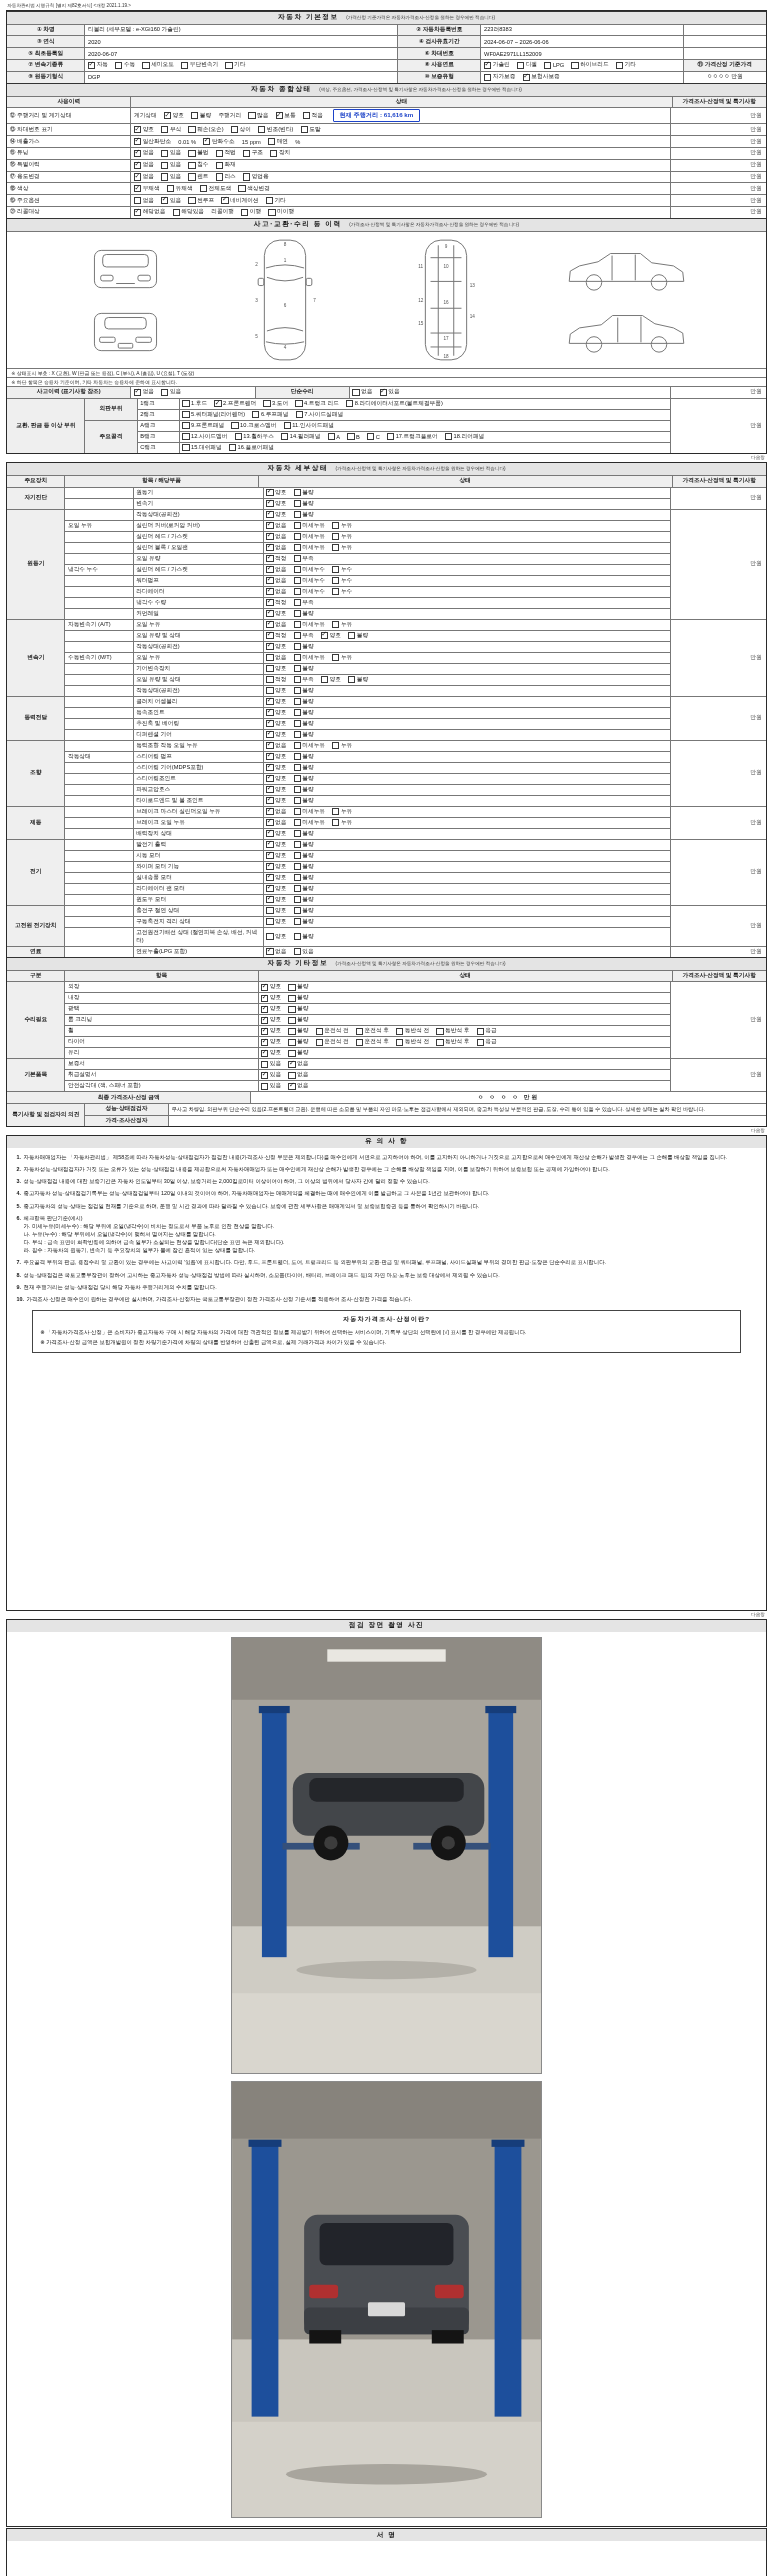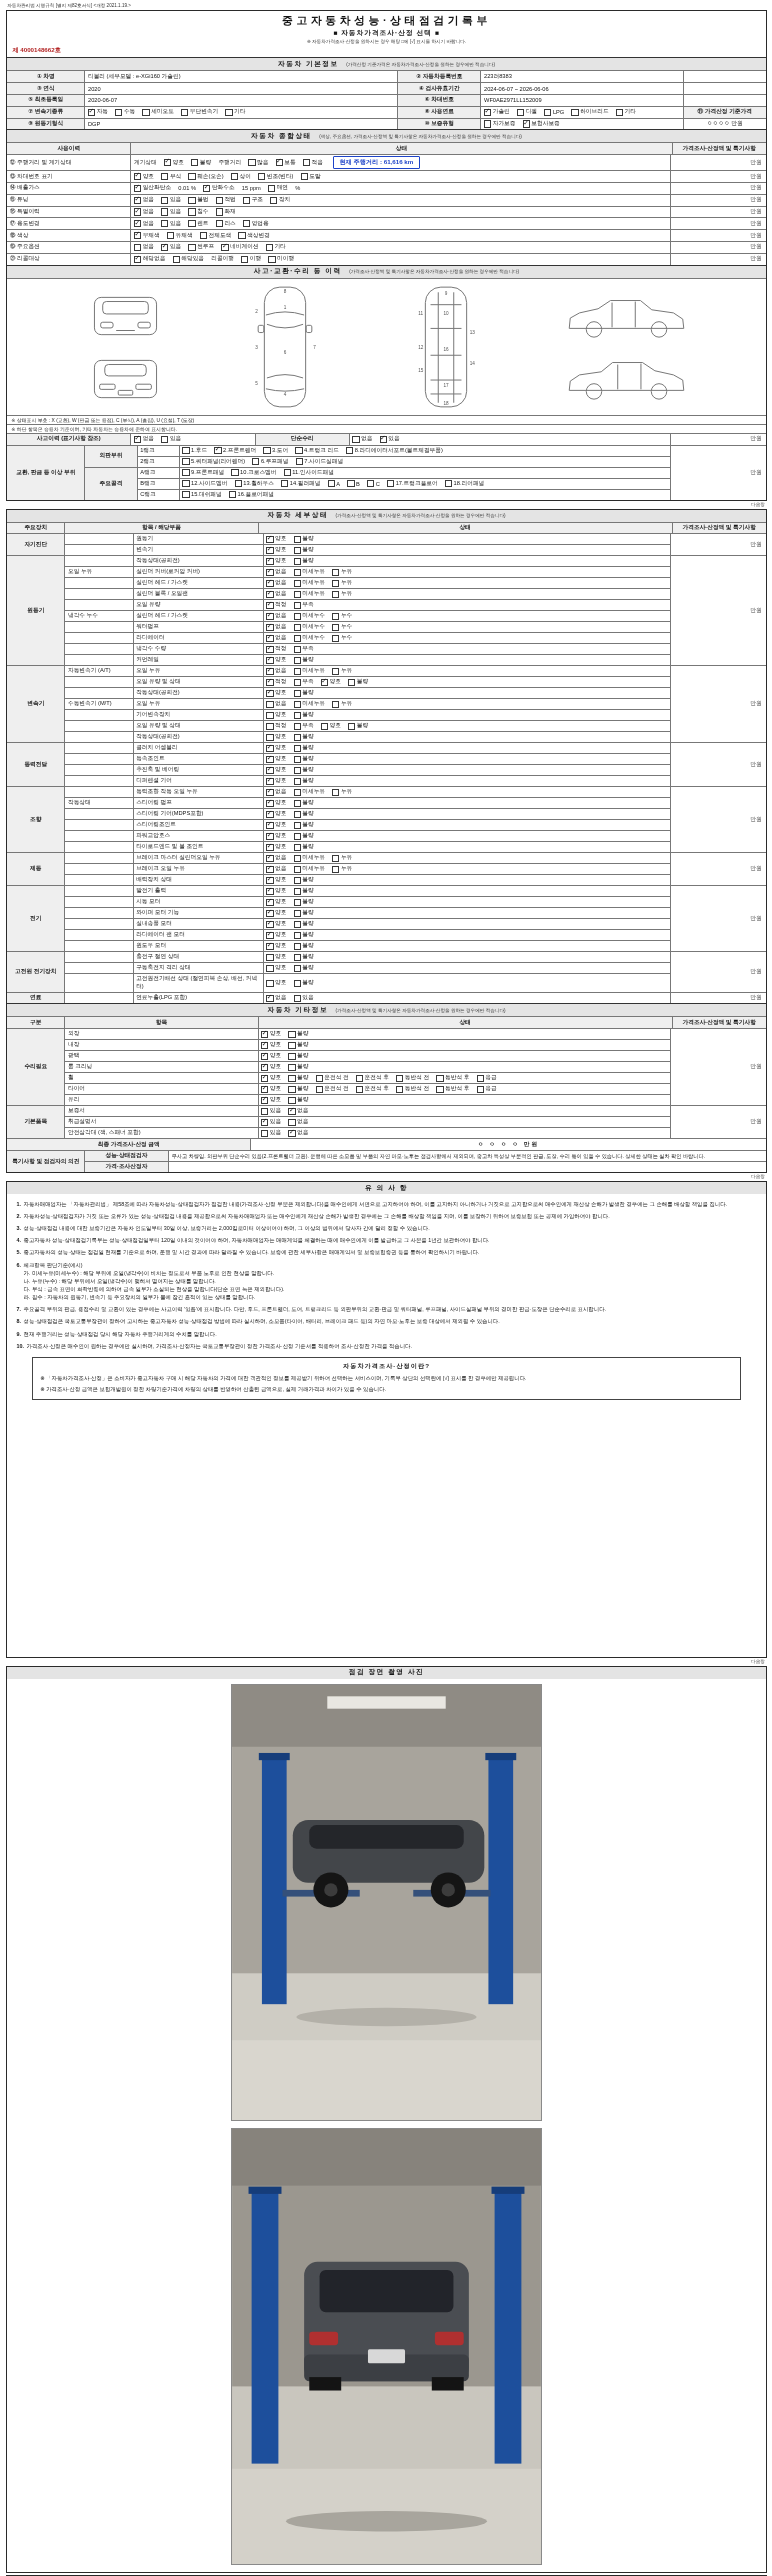--- a/index.html
+++ b/index.html
@@ -58,26 +58,20 @@
 </style>
 </head>
 <body>
 
 <div class="page">
 
   <div class="form-ref">자동차관리법 시행규칙 [별지 제82호서식] &lt;개정 2021.1.19.&gt;</div>
 
   <div class="box">
 
-    <div class="doc-header">
-      <div class="doc-title">중고자동차성능·상태점검기록부</div>
-      <div class="doc-subtitle">■ 자동차가격조사·산정 선택 ■</div>
-      <div class="doc-subnote">※ 자동차가격조사·산정을 원하시는 경우 해당 □에 [√] 표시를 하시기 바랍니다.</div>
-      <div class="doc-no">제 4000148662호</div>
-    </div>
 
     <div class="sec">
       <div class="sec-title">
         <span>자동차 기본정보</span>
         <span class="note">(가격산정 기준가격은 자동차가격조사·산정을 원하는 경우에만 적습니다)</span>
       </div>
       <div class="row">
         <div class="cell th w140">① 차명</div>
         <div class="cell flex1">티볼리 (세부모델 : e-XGi160 가솔린)</div>
         <div class="cell th w150">② 자동차등록번호</div>

